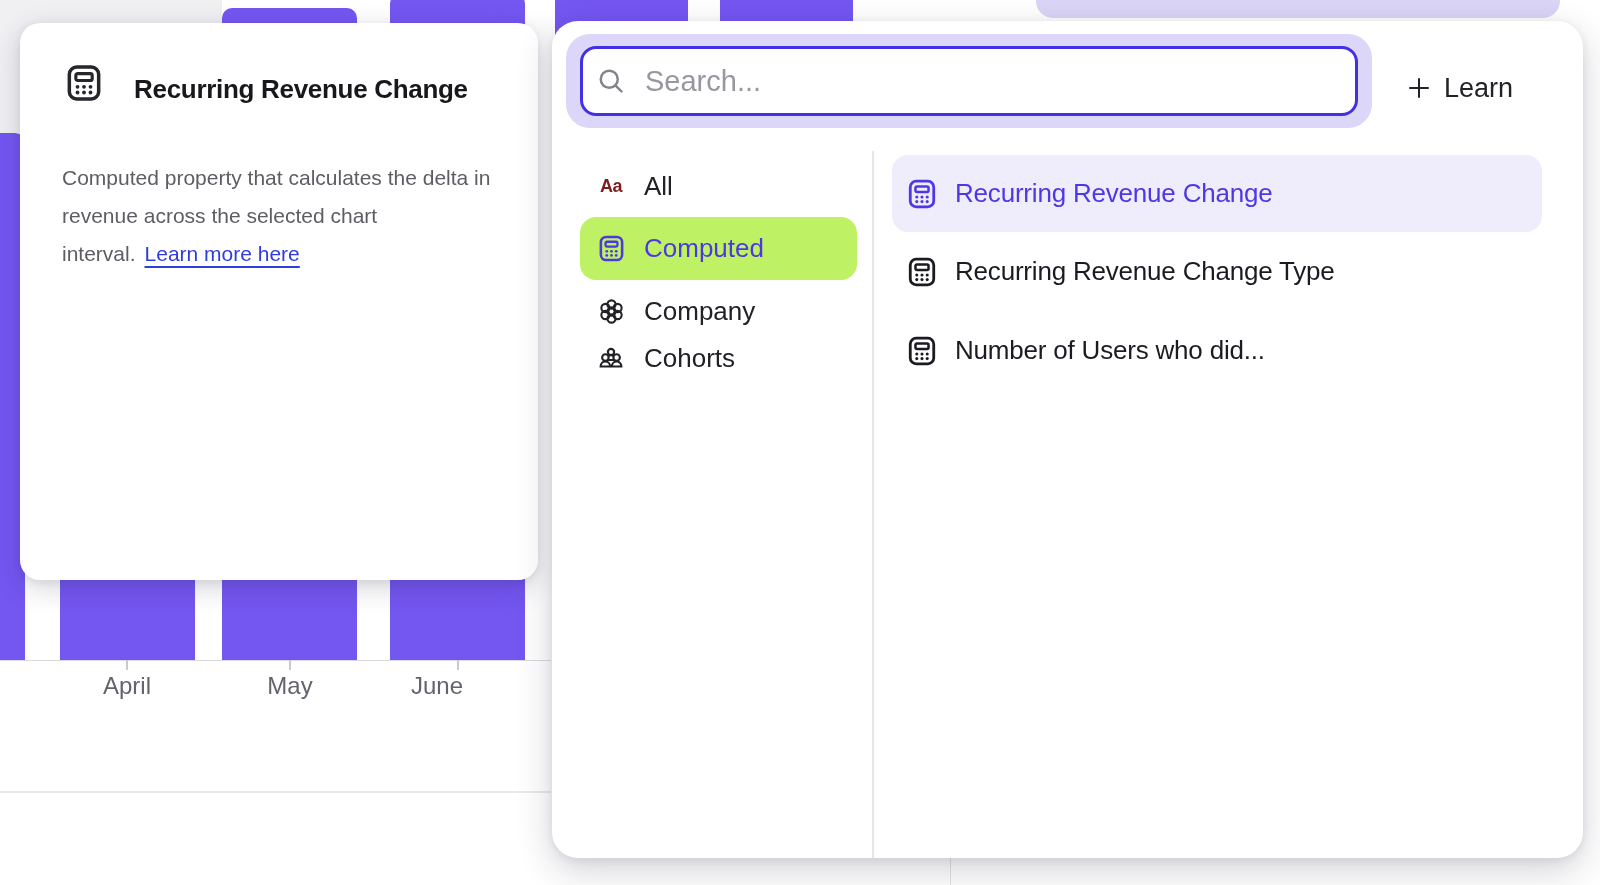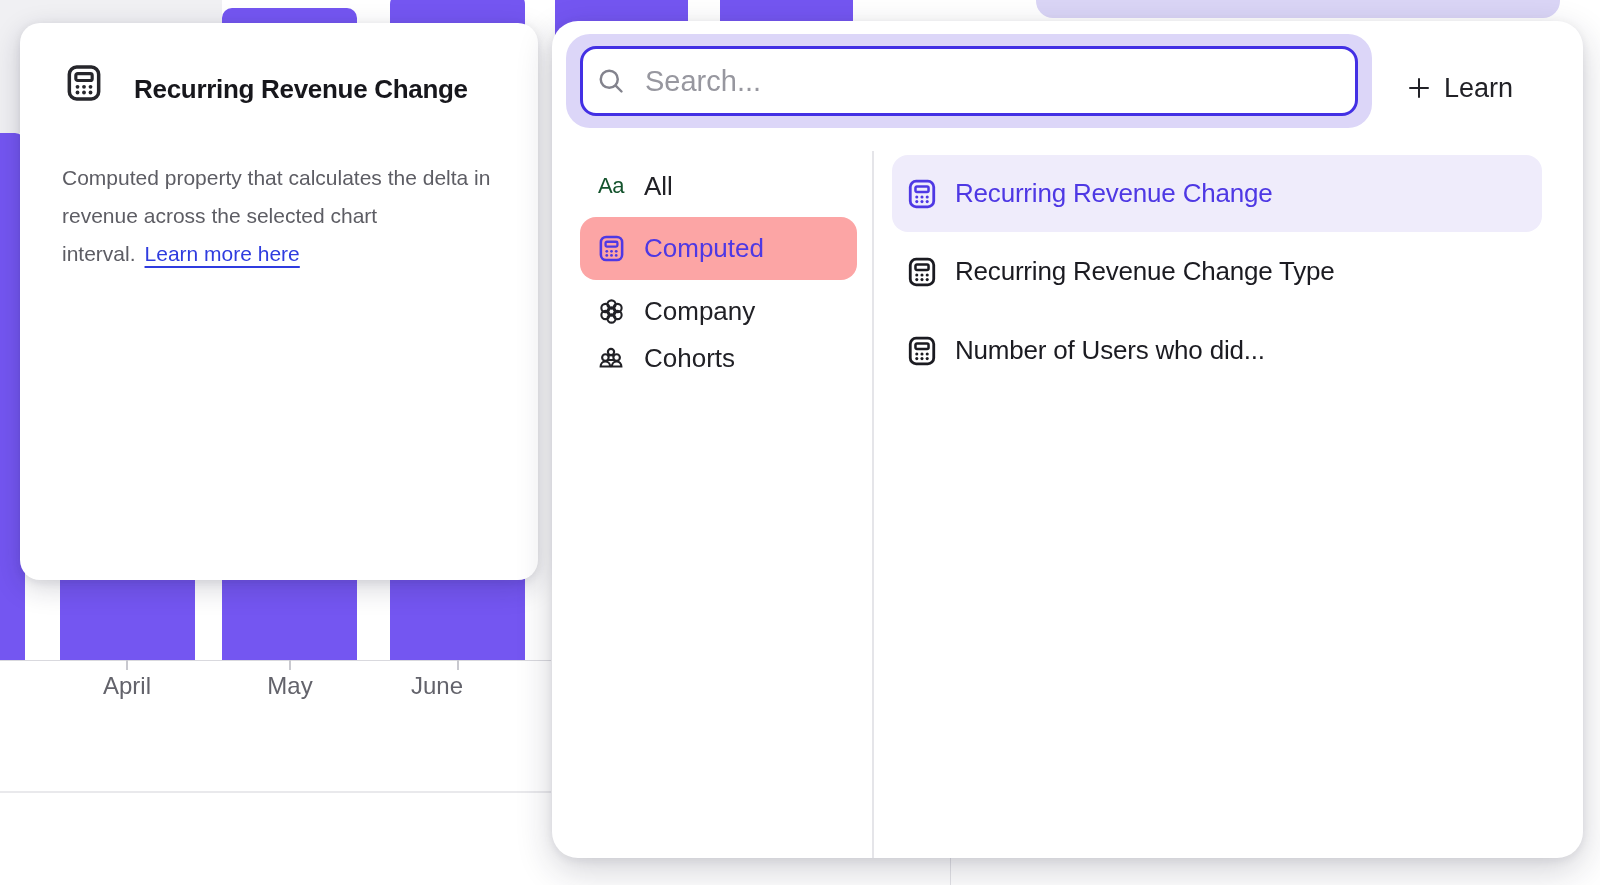--- a/index.html
+++ b/index.html
@@ -91,23 +91,23 @@
 
   #picker-divider { position:absolute; left:320px; top:130px; width:1.5px; height:707px; background:#e5e5e9; }
 
   .cat-row {
     position:absolute; left:28px; width:277px; height:62px;
     display:flex; align-items:center; padding-left:16px; gap:18px;
     border-radius:16px; cursor:pointer;
     font-size:26px; color:#212126;
   }
   .cat-row .cat-icon { width:30px; height:30px; display:flex; align-items:center; justify-content:center; color:#212126; flex:0 0 auto; }
-  .aa-glyph { font-size:22px; font-weight:400; color:#14532d; letter-spacing:-0.5px; }
+  .aa-glyph { font-size:18px; font-weight:700; color:#7f1d1d; letter-spacing:-0.5px; }
   #cat-all { top:134px; }
-  #cat-computed { top:196px; height:63px; background:#fca5a5; color:#4e38e4; }
+  #cat-computed { top:196px; height:63px; background:#bef264; color:#4e38e4; }
   #cat-computed .cat-icon { color:#4e38e4; }
   #cat-company { top:259px; }
   #cat-cohorts { top:306px; }
 
   .result-row {
     position:absolute; left:340px; width:650px; height:77px;
     display:flex; align-items:center; padding-left:14px; gap:17px;
     border-radius:16px; cursor:pointer;
     font-size:26px; color:#1b1b21; letter-spacing:-0.2px;
   }

